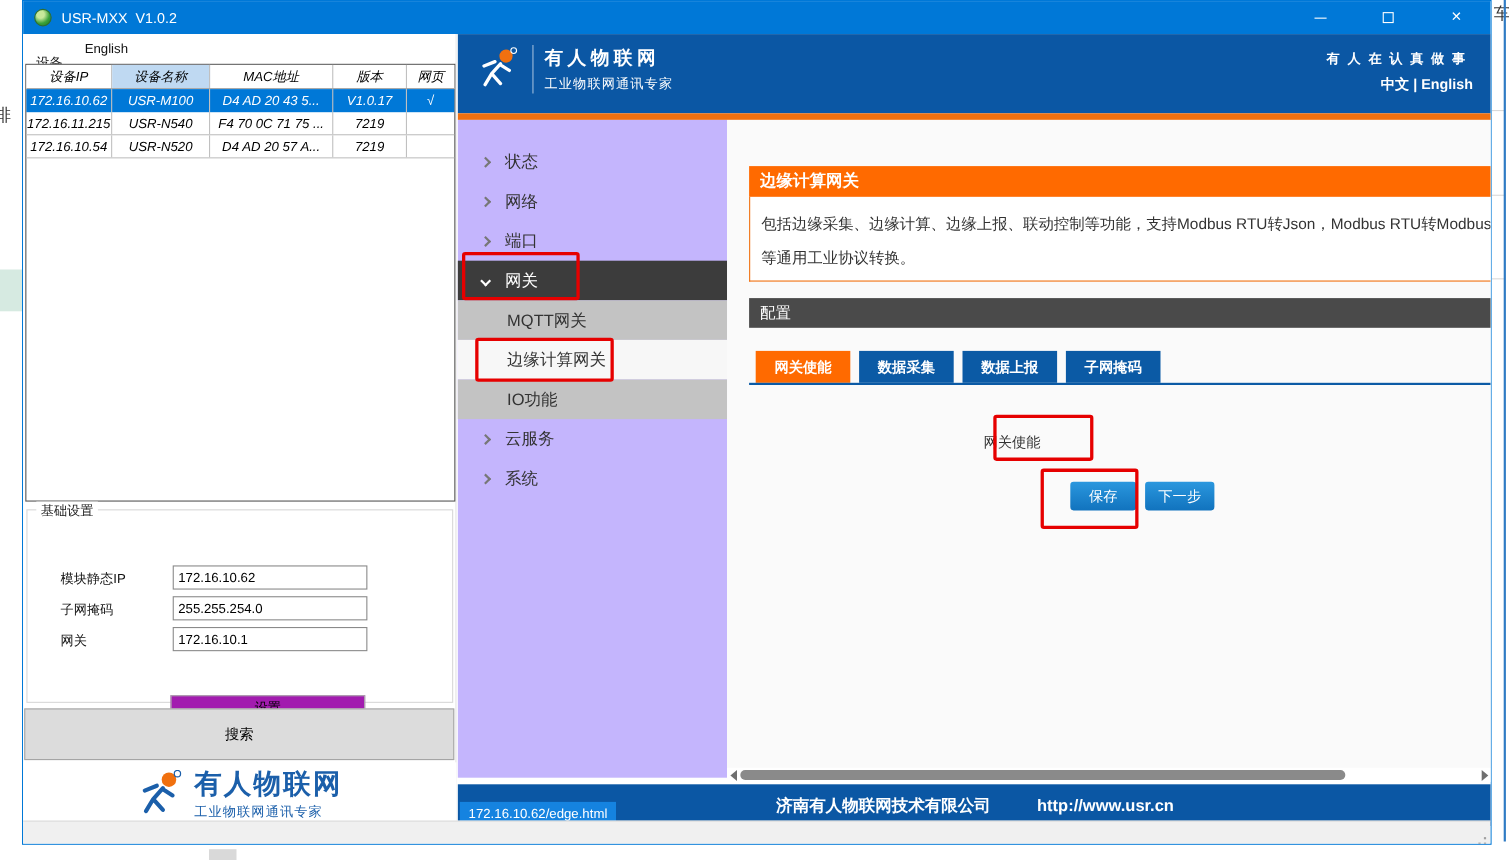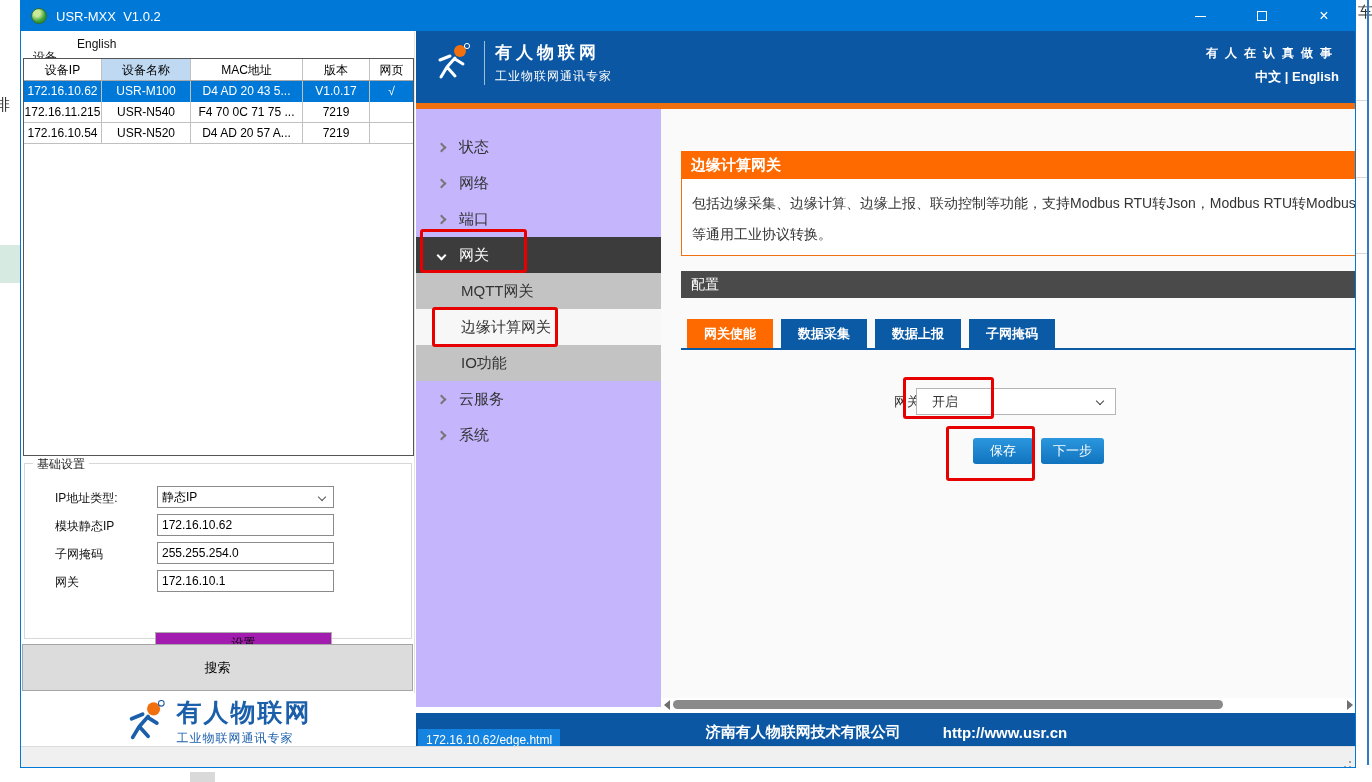--- a/index.html
+++ b/index.html
@@ -38,21 +38,21 @@
                 border-right:1px solid #e3e3e3; }
   #menubar { position:absolute; left:0; top:0; width:100%; height:26px; background:#fff;
              display:flex; align-items:center; font-size:12px; color:#111; }
   .menu-item { padding:4px 10px; }
   #menubar .menu-item:first-child { margin-left:2px;margin-top:26px; }
 
   #device-table { position:absolute; left:2px; top:27px; width:391px; height:398px;
                   border:1px solid #555; background:#fff; font-size:12px; color:#000; }
   .trow { display:flex; height:21px; line-height:21px; text-align:center; }
   .thead { height:22px; line-height:22px; background:#fff; border-bottom:1px solid #a9a9a9; }
-  .tcell { border-right:1px solid #c0c0c0; overflow:hidden; white-space:nowrap; }
+  .tcell { border-right:1px solid #c0c0c0; overflow:hidden; white-space:nowrap;font-style:italic; }
   .tcell:last-child { border-right:none; }
   .c-ip{width:78px;} .c-name{width:89px;} .c-mac{width:112px;} .c-ver{width:67px;} .c-web{width:43px;}
   .thead .c-name { background:#bfd9f2; }
   .trow.selected { background:#0078d7; color:#fff; }
   .trow.plain { border-bottom:1px solid #c0c0c0; }
 
   #basic-settings { position:absolute; left:3px; top:432px; width:388px; height:176px;
                     border:1px solid #d8d8d8; }
   #bs-legend { position:absolute; left:8px; top:-8px; background:#fff; padding:0 4px;
                font-size:12px; color:#222; }
@@ -219,27 +219,20 @@
         <span class="tcell c-name">USR-N520</span>
         <span class="tcell c-mac">D4 AD 20 57 A...</span>
         <span class="tcell c-ver">7219</span>
         <span class="tcell c-web"></span>
       </div>
     </div>
 
     <div id="basic-settings">
       <span id="bs-legend">基础设置</span>
 
-      <div class="bs-row" style="top:22px">
-        <span class="bs-label">IP地址类型:</span>
-        <div class="bs-field bs-select">
-          <span>静态IP</span>
-          <span class="chev"></span>
-        </div>
-      </div>
       <div class="bs-row" style="top:50px">
         <span class="bs-label">模块静态IP</span>
         <input class="bs-field" value="172.16.10.62" style="">
       </div>
       <div class="bs-row" style="top:78px">
         <span class="bs-label">子网掩码</span>
         <input class="bs-field" value="255.255.254.0" style="">
       </div>
       <div class="bs-row" style="top:106px">
         <span class="bs-label">网关</span>
@@ -330,24 +323,20 @@
 
       <div id="tabs">
         <div class="tab active">网关使能</div>
         <div class="tab">数据采集</div>
         <div class="tab">数据上报</div>
         <div class="tab">子网掩码</div>
       </div>
       <div id="tab-underline"></div>
 
       <span id="gw-form-label">网关使能</span>
-      <div id="gw-select">
-        <span>开启</span>
-        <span class="chev"></span>
-      </div>
 
       <div id="btn-row">
         <button class="blue-btn">保存</button>
         <button class="blue-btn">下一步</button>
       </div>
     </div>
 
     <div id="web-hscroll">
       <span id="scroll-left" class="scroll-arrow"></span>
       <div id="scroll-thumb"></div>

